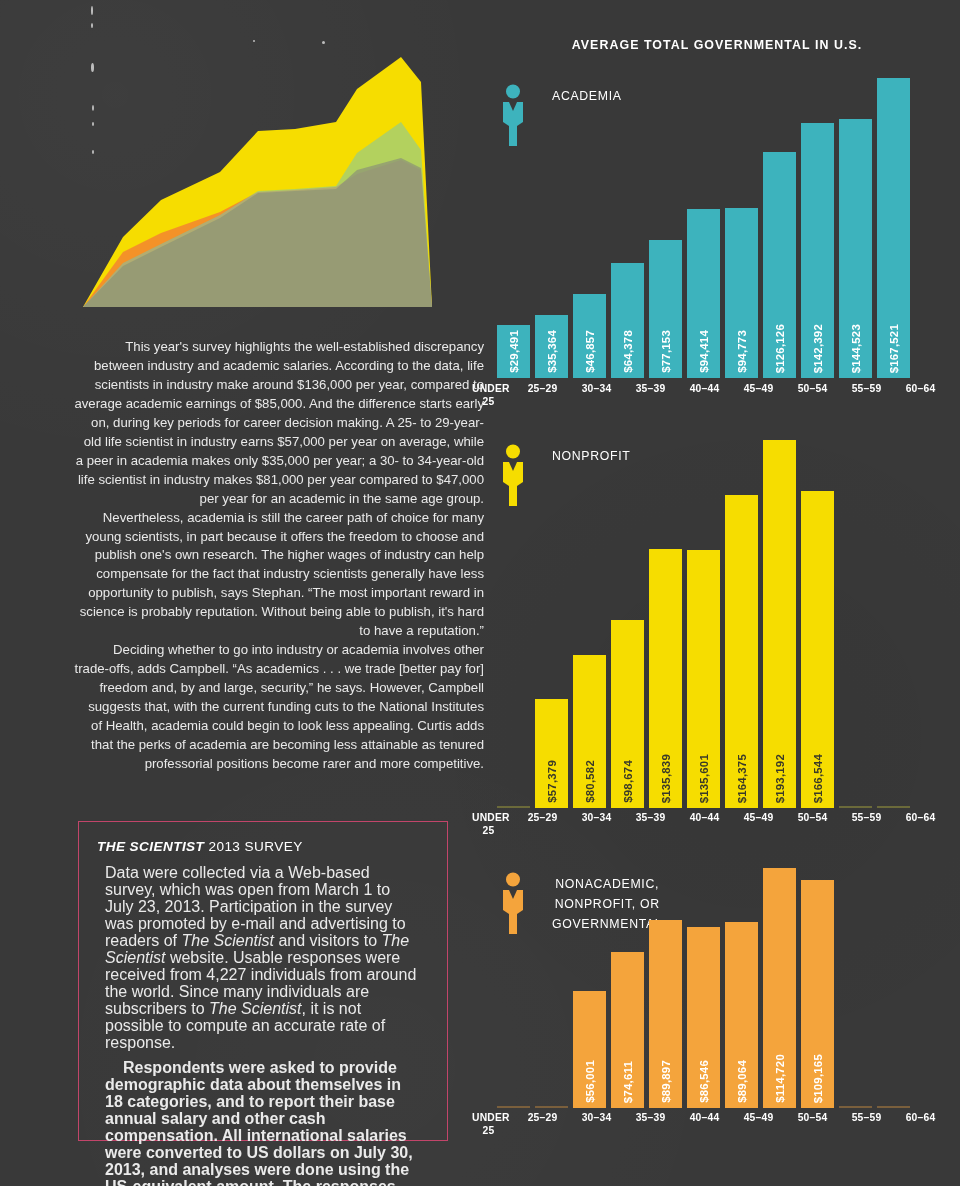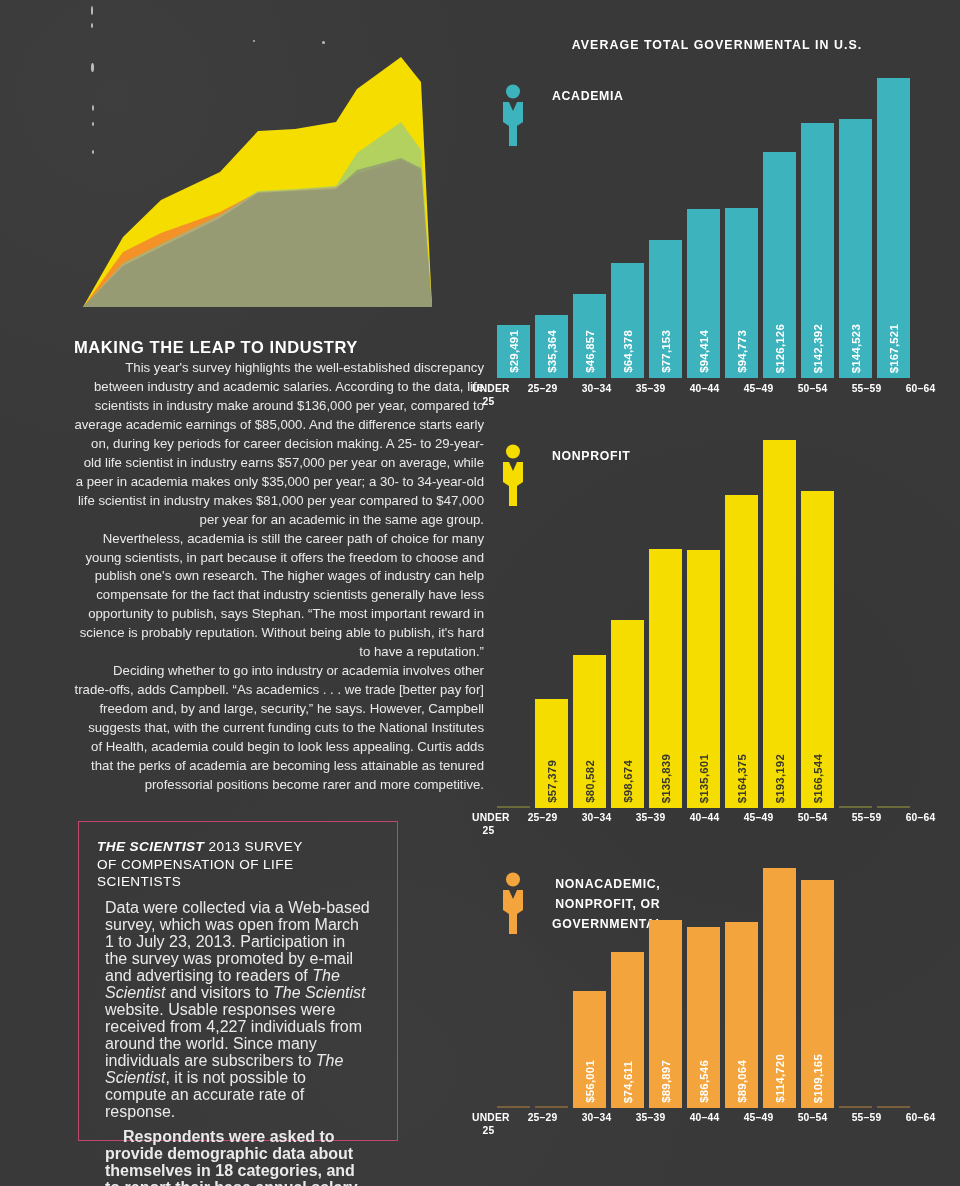--- a/index.html
+++ b/index.html
@@ -57,21 +57,21 @@
     color: #e9e9e9;
     text-align: right;
   }
   #article p.indent { text-indent: 20px; }
 
   
   #method-box {
     position: absolute;
     left: 78px;
     top: 821px;
-    width: 320px;
+    width: 370px;
     height: 320px;
     border: 1.6px solid #c2456a;
     box-sizing: border-box;
     padding: 16px 18px 12px 18px;
   }
   #method-title {
     font-size: 13.6px;
     letter-spacing: .03em;
     line-height: 17.5px;
     margin: 0 0 5px 0;
@@ -99,21 +99,21 @@
   }
   .chart-head {
     position: absolute;
     display: flex;
     align-items: flex-start;
     gap: 26px;
   }
   .person-icon { width: 26px; flex: none; }
   .series-label {
     font-size: 12.3px;
-    font-weight: bold;
+    font-weight: normal;
     letter-spacing: .055em;
     line-height: 20px;
     white-space: pre-line;
     padding-top: 2px;
   }
   .plot {
     position: absolute;
     left: 497px;
     display: flex;
     align-items: flex-end;
@@ -189,30 +189,28 @@
   <span class="speck" style="left:31px;top:23px;width:2px;height:5px;"></span>
   <span class="speck" style="left:31px;top:63px;width:3px;height:9px;"></span>
   <span class="speck" style="left:32px;top:105px;width:2px;height:6px;"></span>
   <span class="speck" style="left:32px;top:122px;width:2px;height:4px;"></span>
   <span class="speck" style="left:32px;top:150px;width:2px;height:4px;"></span>
   <span class="speck" style="left:193px;top:40px;width:2px;height:2px;"></span>
   <span class="speck" style="left:262px;top:41px;width:3px;height:3px;"></span>
 </div>
 
 <div id="article">
-  <h2 id="article-heading">MAKING THE LEAP TO INDUSTRY</h2>
   <p>This year's survey highlights the well-established discrepancy between industry and academic salaries. According to the data, life scientists in industry make around $136,000 per year, compared to average academic earnings of $85,000. And the difference starts early on, during key periods for career decision making. A 25- to 29-year-old life scientist in industry earns $57,000 per year on average, while a peer in academia makes only $35,000 per year; a 30- to 34-year-old life scientist in industry makes $81,000 per year compared to $47,000 per year for an academic in the same age group.</p>
   <p class="indent">Nevertheless, academia is still the career path of choice for many young scientists, in part because it offers the freedom to choose and publish one's own research. The higher wages of industry can help compensate for the fact that industry scientists generally have less opportunity to publish, says Stephan. “The most important reward in science is probably reputation. Without being able to publish, it's hard to have a reputation.”</p>
   <p class="indent">Deciding whether to go into industry or academia involves other trade-offs, adds Campbell. “As academics . . . we trade [better pay for] freedom and, by and large, security,” he says. However, Campbell suggests that, with the current funding cuts to the National Institutes of Health, academia could begin to look less appealing. Curtis adds that the perks of academia are becoming less attainable as tenured professorial positions become rarer and more competitive.</p>
 </div>
 
 <div id="method-box">
   <div id="method-title">
     <span class="ital">THE SCIENTIST</span><span> 2013 SURVEY</span>
-    <span class="l2">OF COMPENSATION OF LIFE SCIENTISTS</span>
   </div>
   <p><span>Data were collected via a Web-based survey, which was open from March 1 to July 23, 2013. Participation in the survey was promoted by e-mail and advertising to readers of </span><span class="it">The Scientist</span><span> and visitors to </span><span class="it">The Scientist</span><span> website. Usable responses were received from 4,227 individuals from around the world. Since many individuals are subscribers to </span><span class="it">The Scientist</span><span>, it is not possible to compute an accurate rate of response.</span></p>
   <p class="indent">Respondents were asked to provide demographic data about themselves in 18 categories, and to report their base annual salary and other cash compensation. All international salaries were converted to US dollars on July 30, 2013, and analyses were done using the US-equivalent amount. The responses were carefully filtered to eliminate duplicate or misleading answers. Not every participant provided all of the information requested. If the participant provided income data plus information concerning at least one demographic characteristic, the response was included in the study.</p>
   <p class="indent"><span>The other was conducted and the analysis carried out by </span><span class="it">The Scientist</span><span>.</span></p>
 </div>
 
 <div id="chart-title">AVERAGE TOTAL GOVERNMENTAL IN U.S.</div>
 
 <div class="chart-head" style="left:500px; top:84px;">
   <span class="person-icon">

